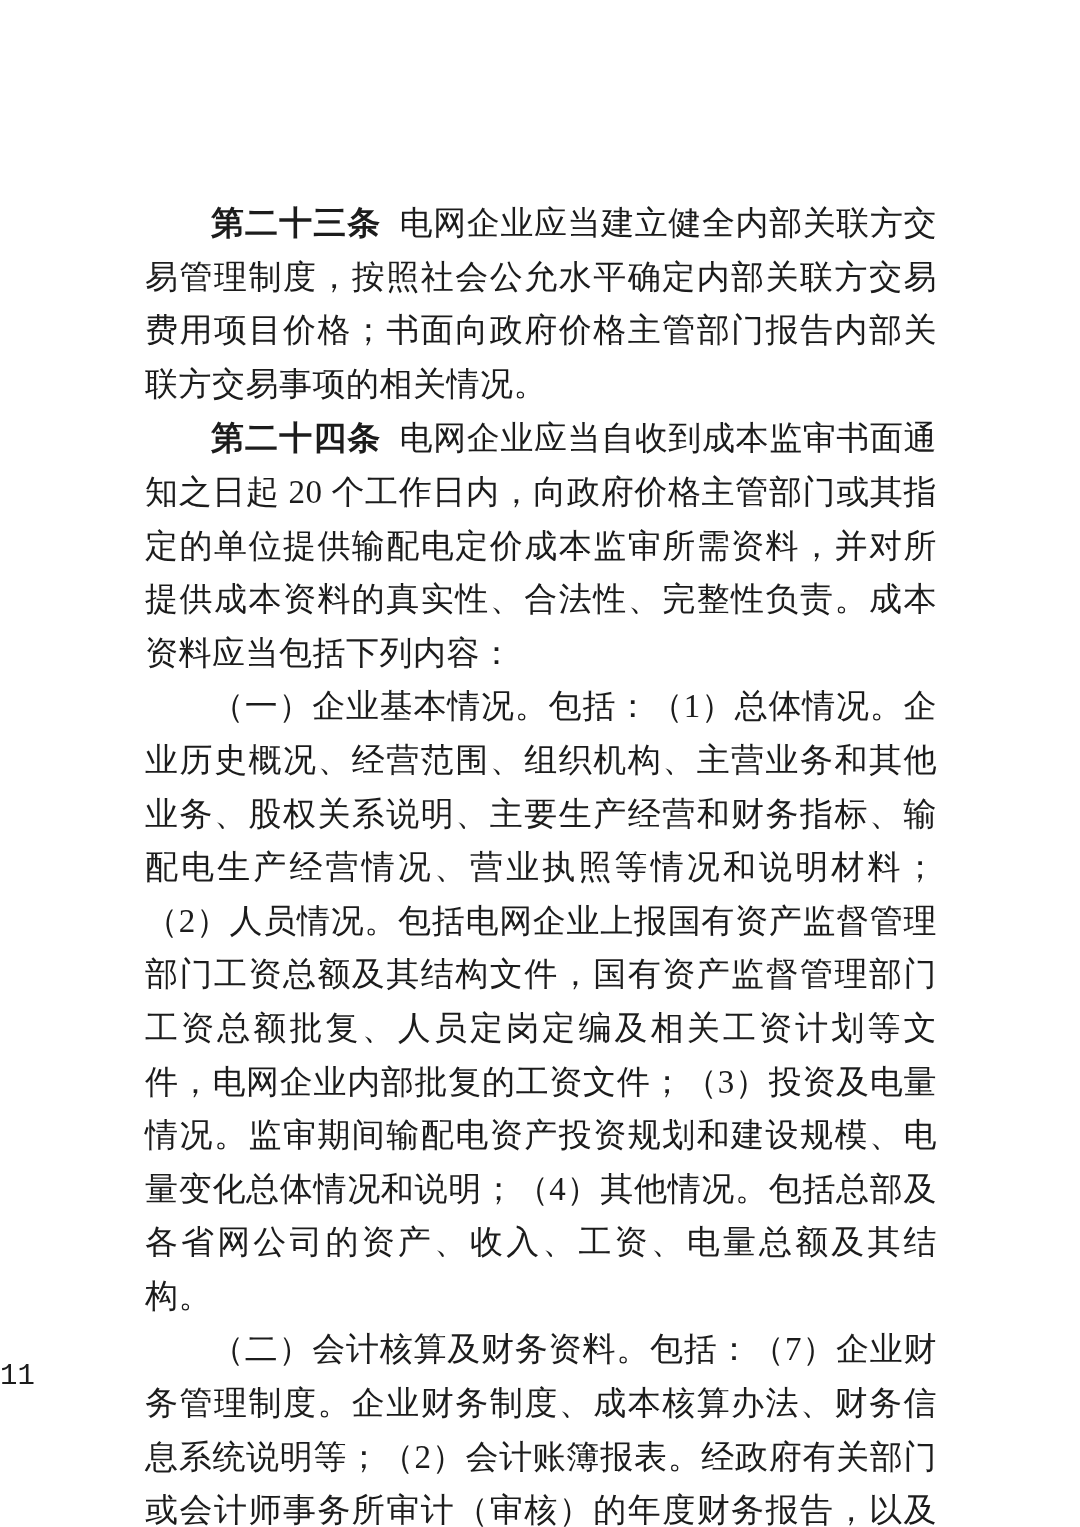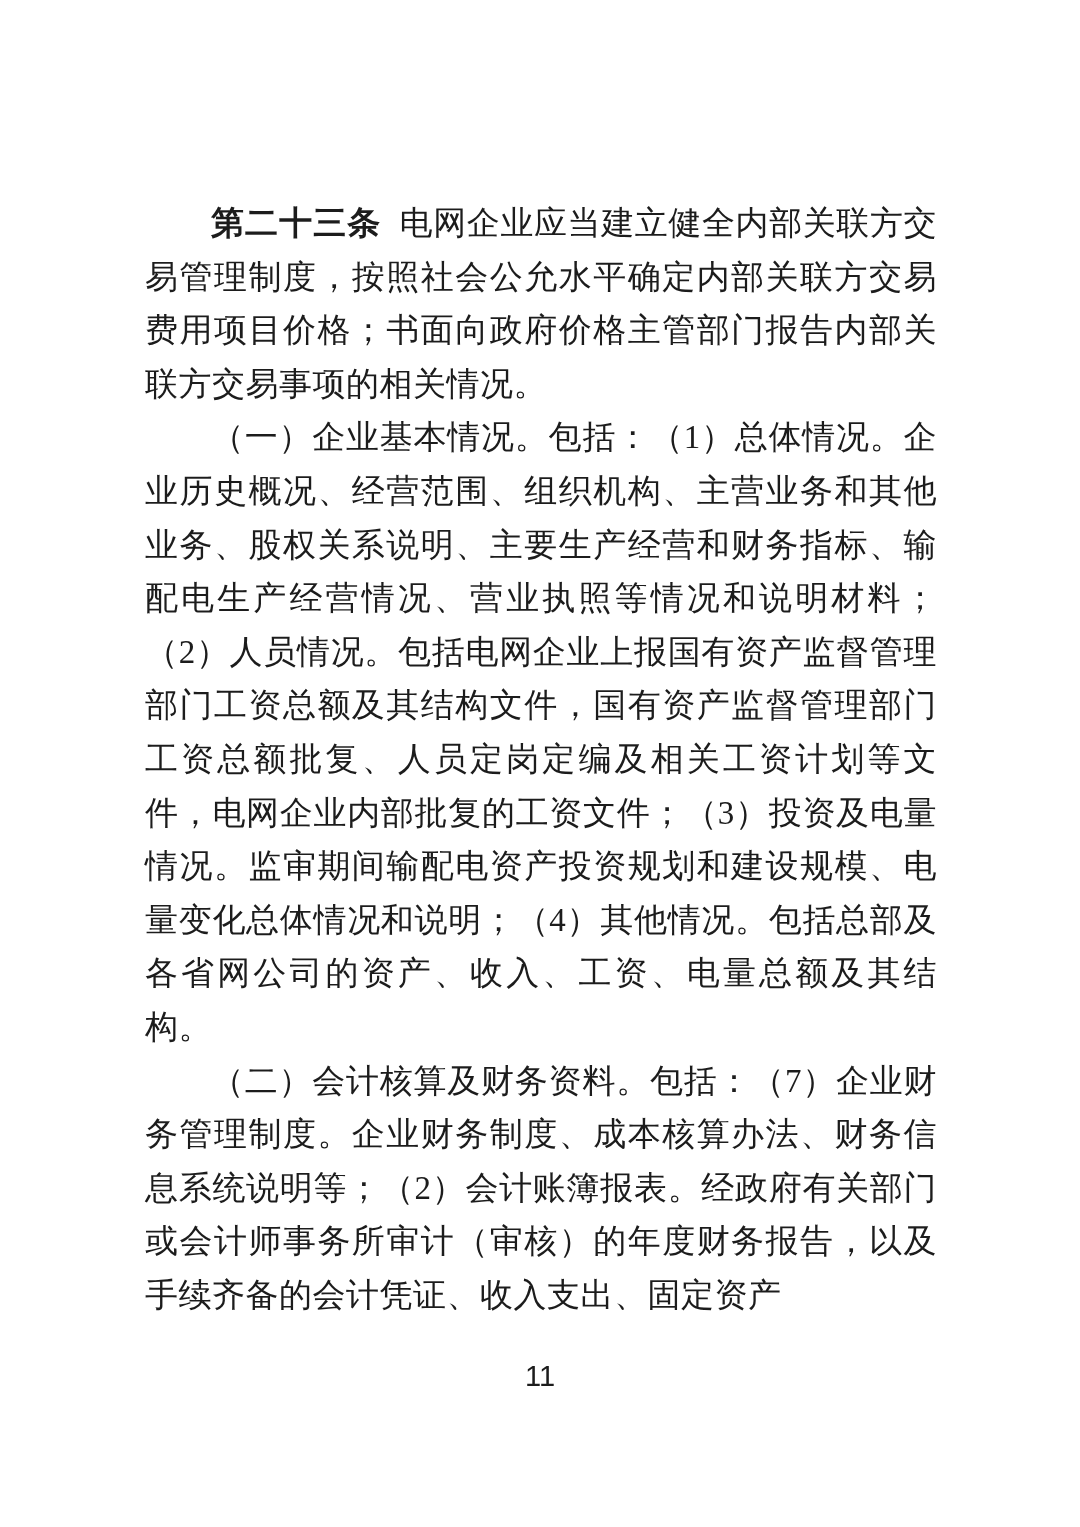--- a/index.html
+++ b/index.html
@@ -35,34 +35,34 @@
     font-weight: bold;
     font-family: "Liberation Sans", "DejaVu Sans", sans-serif;
     margin-right: 0.55em;
     letter-spacing: 1px;
   }
   .footer {
     position: absolute;
     left: 0;
     right: 0;
     top: 1360px;
-    text-align: center;
     font-size: 29px;
     color: #1c1c1c;
-    font-family: Liberation Sans, sans-serif;
+    font-family: Liberation Mono, monospace;
   }
 </style>
 </head>
 <body>
 
 <div class="page">
   <div class="content">
 
     <p class="para"><span class="article-lead">第二十三条</span><span>电网企业应当建立健全内部关联方交易管理制度，按照社会公允水平确定内部关联方交易费用项目价格；书面向政府价格主管部门报告内部关联方交易事项的相关情况。</span></p>
 
+    <p class="para"><span class="article-lead">第二十四条</span><span>电网企业应当自收到成本监审书面通知之日起 20 个工作日内，向政府价格主管部门或其指定的单位提供输配电定价成本监审所需资料，并对所提供成本资料的真实性、合法性、完整性负责。成本资料应当包括下列内容：</span></p>
 
     <p class="para"><span>（一）企业基本情况。包括：（1）总体情况。企业历史概况、经营范围、组织机构、主营业务和其他业务、股权关系说明、主要生产经营和财务指标、输配电生产经营情况、营业执照等情况和说明材料；（2）人员情况。包括电网企业上报国有资产监督管理部门工资总额及其结构文件，国有资产监督管理部门工资总额批复、人员定岗定编及相关工资计划等文件，电网企业内部批复的工资文件；（3）投资及电量情况。监审期间输配电资产投资规划和建设规模、电量变化总体情况和说明；（4）其他情况。包括总部及各省网公司的资产、收入、工资、电量总额及其结构。</span></p>
 
     <p class="para"><span>（二）会计核算及财务资料。包括：（7）企业财务管理制度。企业财务制度、成本核算办法、财务信息系统说明等；（2）会计账簿报表。经政府有关部门或会计师事务所审计（审核）的年度财务报告，以及手续齐备的会计凭证、收入支出、固定资产</span></p>
 
   </div>
 
   <div class="footer">11</div>
 </div>
 

